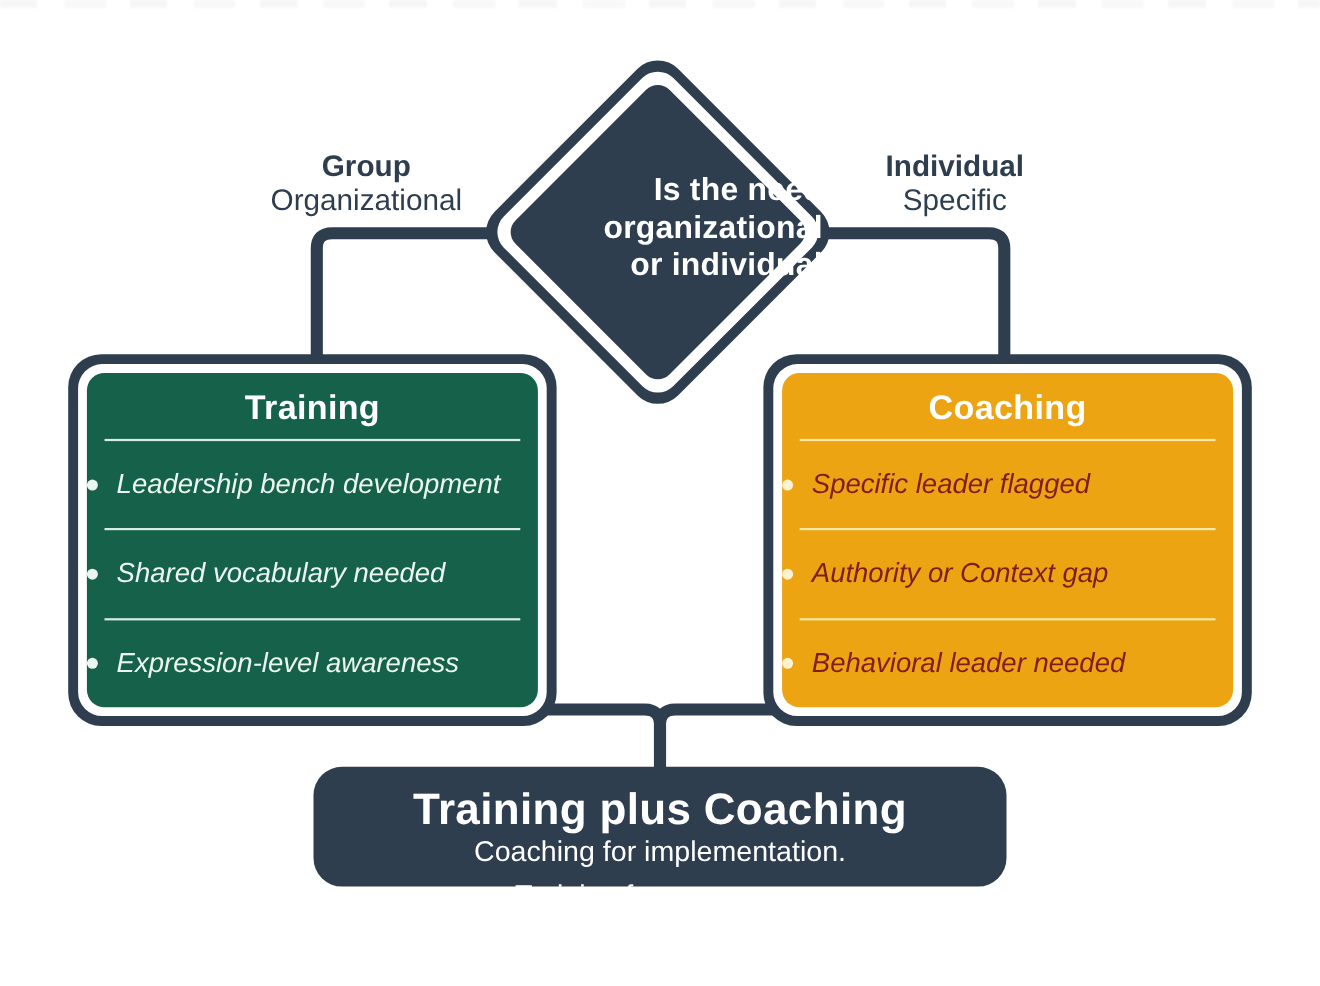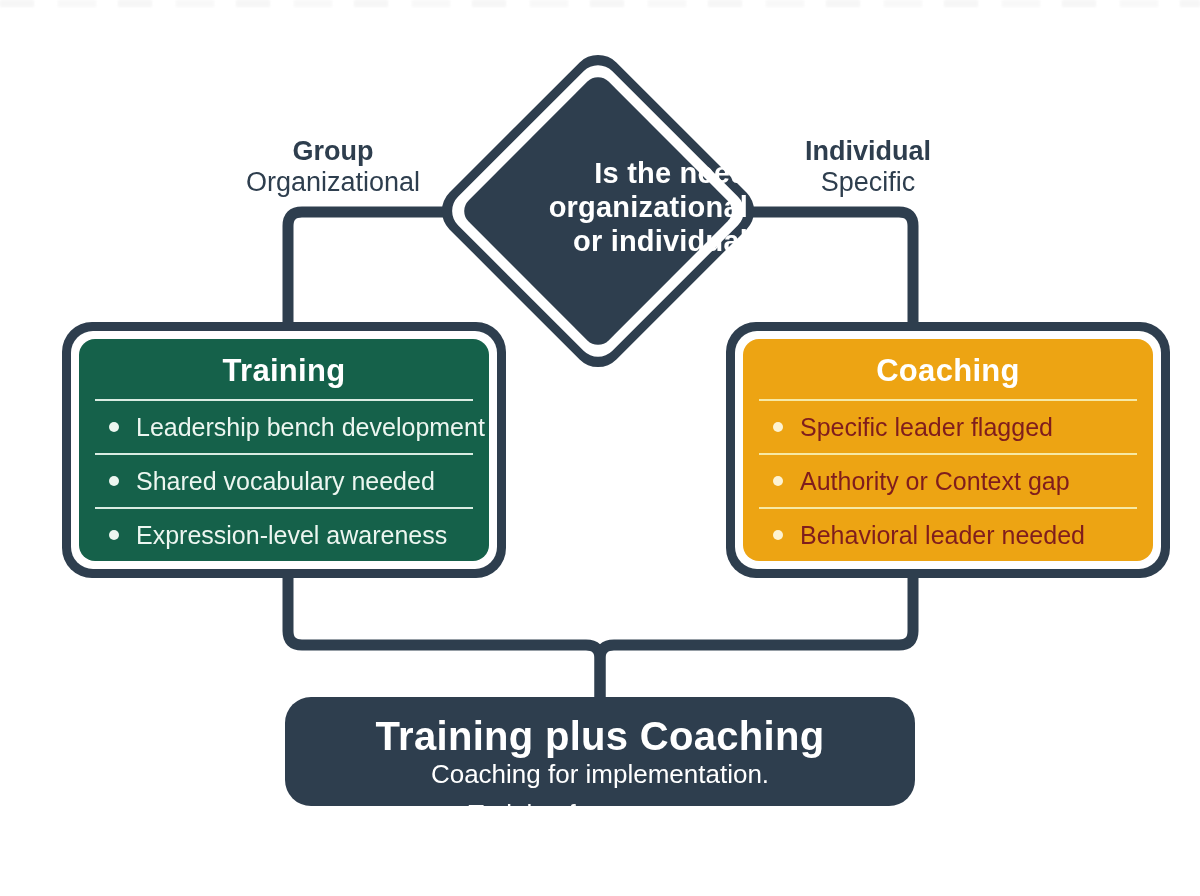--- a/index.html
+++ b/index.html
@@ -31,36 +31,36 @@
 
   
   .branch-label { position:absolute; top:136px; width:300px; text-align:center;
     color:#2e3e4e; font-size:27px; line-height:31px; }
   .branch-label .t { font-weight:bold; }
   .branch-label.left  { left:183px; }
   .branch-label.right { left:718px; }
 
   
   .card {
-    position:absolute; top:322px; width:444px; height:256px;
+    position:absolute; top:322px; width:444px; height:338px;
     background:#2e3e4e; border-radius:30px;
   }
   .card.training { left:62px; }
-  .card.coaching { left:694px;margin-left:32px; }
+  .card.coaching { left:694px; }
   .card-white { position:absolute; inset:9px; background:#ffffff; border-radius:22px; }
   .card-body  { position:absolute; inset:8px; border-radius:16px;
     display:flex; flex-direction:column; }
   .card-body.green  { background:#15614a; }
   .card-body.orange { background:#eda413; }
   .card-title { height:60px; line-height:64px; text-align:center;
     color:#ffffff; font-weight:bold; font-size:31px; letter-spacing:.3px; }
   .sep { height:2px; margin:0 16px; flex:none; }
   .green  .sep { background:#d9ece2; }
   .orange .sep { background:#f7e9a4; }
-  .bullet-row { flex:1; display:flex; align-items:center; padding-left:30px; font-size:25px; }
+  .bullet-row { flex:1; display:flex; align-items:center; font-size:25px;font-style:italic; }
   .green  .bullet-row { color:#ecf6f0; }
   .orange .bullet-row { color:#7f1d1d; }
   .dot { width:10px; height:10px; border-radius:50%; margin-right:17px; flex:none; }
   .green  .dot { background:#ecf6f0; }
   .orange .dot { background:#fdf3d3; }
 
   
   .result {
     position:absolute; left:285px; top:697px; width:630px; height:109px;
     background:#2e3e4e; border-radius:26px; color:#ffffff; text-align:center;

